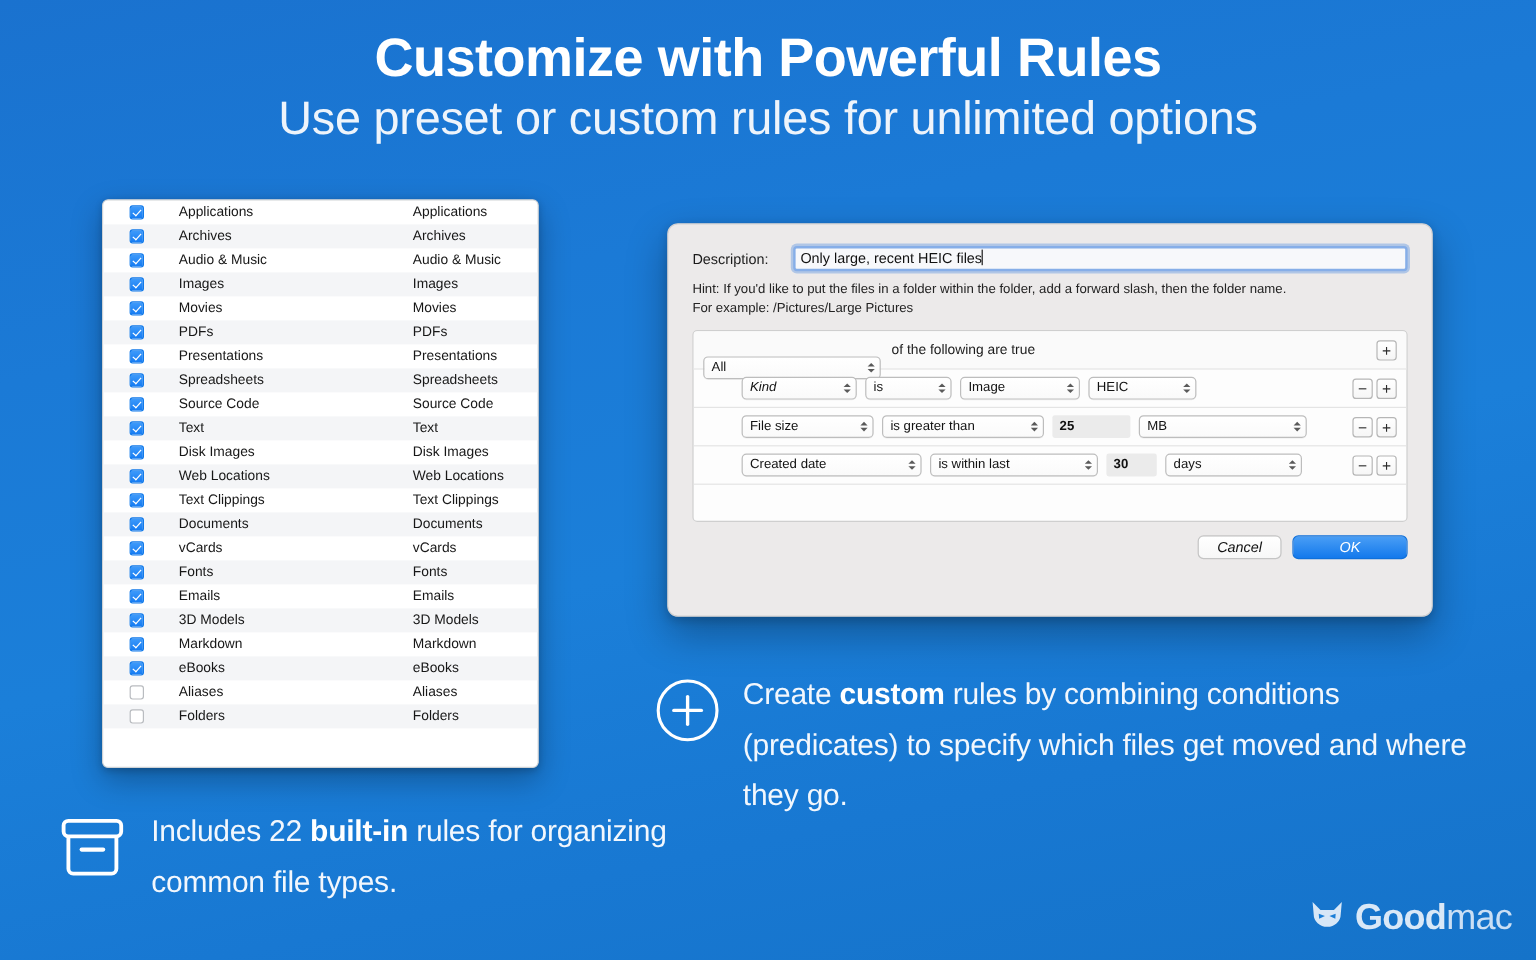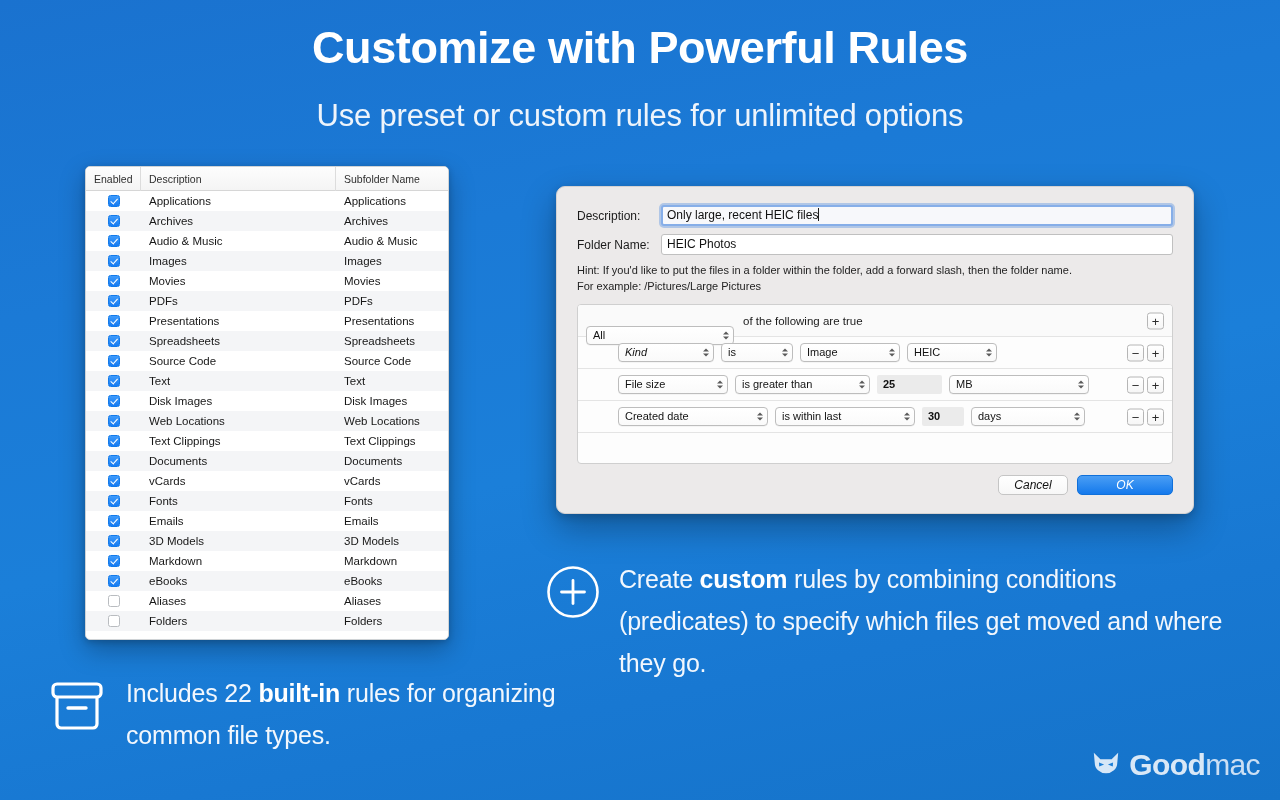--- a/index.html
+++ b/index.html
@@ -15,24 +15,24 @@
   .hero { position: absolute; top: 22px; left: 0; width: 1280px; text-align: center; }
   .hero-title {
     font-size: 45px;
     font-weight: bold;
     color: #ffffff;
     letter-spacing: -0.4px;
     line-height: 1.15;
     font-family: "Liberation Sans", sans-serif;
   }
   .hero-sub {
-    font-size: 31px;
+    font-size: 39px;
     color: #eef4fb;
     font-weight: 400;
-    margin-top: 24px;
+    margin-top: 4px;
     letter-spacing: -0.2px;
   }
 
   
   .table-panel {
     position: absolute;
     left: 85px; top: 166px;
     width: 364px; height: 474px;
     background: #ffffff;
     border-radius: 5px;
@@ -269,25 +269,20 @@
 </style>
 </head>
 <body>
 
 <div class="hero">
   <div class="hero-title">Customize with Powerful Rules</div>
   <div class="hero-sub">Use preset or custom rules for unlimited options</div>
 </div>
 
 <div class="table-panel">
-  <div class="th-row">
-    <div class="th c-enabled">Enabled</div>
-    <div class="th c-desc">Description</div>
-    <div class="th c-sub">Subfolder Name</div>
-  </div>
   <div id="table-body">
       <div class="trow">
         <div class="cell-chk">
           <span class="cb on"></span>
         </div>
         <div class="cell-desc">Applications</div>
         <div class="cell-sub">Applications</div>
       </div>
       <div class="trow alt">
         <div class="cell-chk">
@@ -439,24 +434,20 @@
     </div>
 </div>
 
 <div class="dialog">
 
   <div class="field-row">
     <div class="field-label">Description:</div>
     <div class="txt focused"><span>Only large, recent HEIC files</span><span class="caret"></span></div>
   </div>
 
-  <div class="field-row">
-    <div class="field-label">Folder Name:</div>
-    <div class="txt"><span>HEIC Photos</span></div>
-  </div>
 
   <div class="hint">
     <div>Hint: If you'd like to put the files in a folder within the folder, add a forward slash, then the folder name.</div>
     <div>For example: /Pictures/Large Pictures</div>
   </div>
 
   <div class="pred-box">
 
     <div class="pred-row first">
       <div class="pop" style="width:148px;margin-top:29px;">

